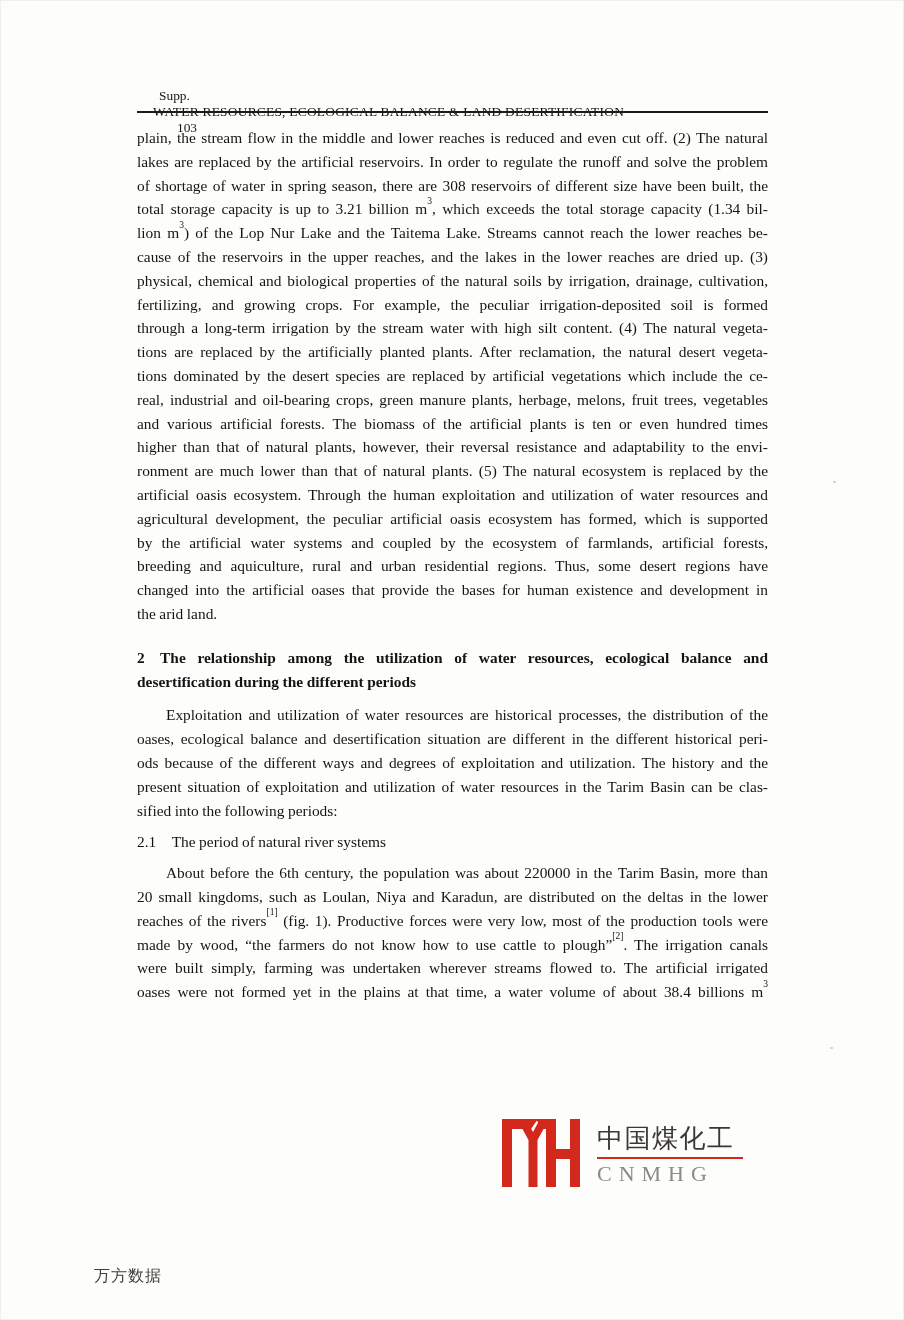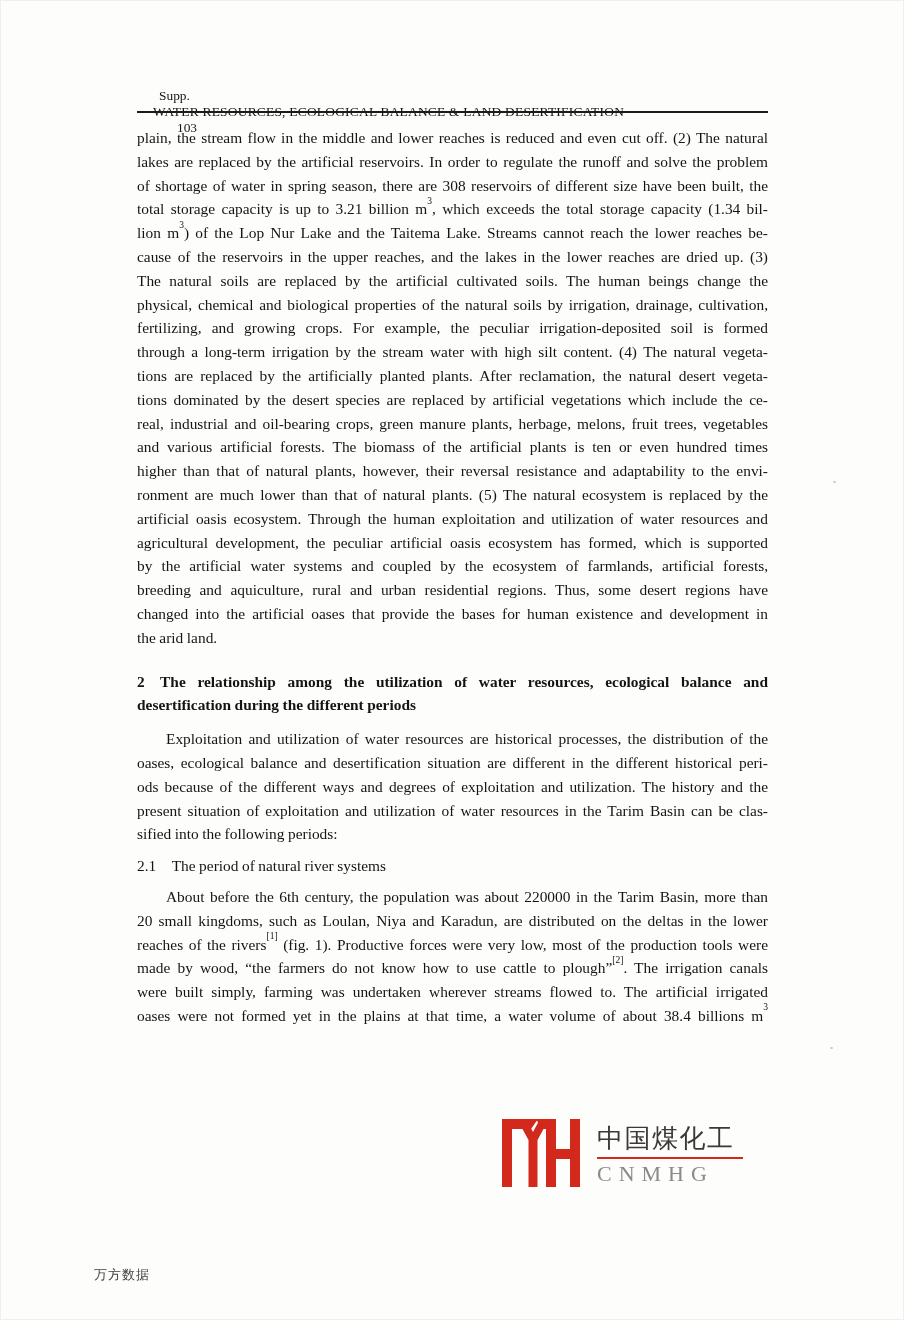--- a/index.html
+++ b/index.html
@@ -44,21 +44,21 @@
     letter-spacing:1.5px; color:var(--cn-color,#3c3836); line-height:1.25;
   }
   .logo-line { width:146px; height:0; border-top:2.5px solid var(--logo-red,#d3291d); margin:2px 0 3px 0; }
   .logo-en {
     font-family:Liberation Serif, serif; font-size:22px; letter-spacing:7px;
     color:var(--logo-gray,#8a8a8a); line-height:1.1;
   }
   
   .watermark {
     position:absolute; left:94px; top:1266px;
-    font-family:"Liberation Sans", sans-serif; font-size:13px; font-weight:500;
+    font-family:"Liberation Sans", sans-serif; font-size:16px; font-weight:500;
     letter-spacing:1px; color:var(--wm-color,#3f3f3f);
   }
   
   .speck { position:absolute; width:3px; height:2px; background:#c9c9c9; border-radius:50%; }
   .speck1 { left:833px; top:481px; }
   .speck2 { left:830px; top:1047px; }
 </style>
 </head>
 <body>
 
@@ -72,21 +72,20 @@
   <div class="rule"></div>
 
   <div id="article">
     <div class="para">
         <div class="line">plain, the stream flow in the middle and lower reaches is reduced and even cut off. (2) The natural</div>
         <div class="line">lakes are replaced by the artificial reservoirs. In order to regulate the runoff and solve the problem</div>
         <div class="line">of shortage of water in spring season, there are 308 reservoirs of different size have been built, the</div>
         <div class="line">total storage capacity is up to 3.21 billion m<sup>3</sup>, which exceeds the total storage capacity (1.34 bil-</div>
         <div class="line">lion m<sup>3</sup>) of the Lop Nur Lake and the Taitema Lake. Streams cannot reach the lower reaches be-</div>
         <div class="line">cause of the reservoirs in the upper reaches, and the lakes in the lower reaches are dried up. (3)</div>
-        <div class="line">The natural soils are replaced by the artificial cultivated soils. The human beings change the</div>
         <div class="line">physical, chemical and biological properties of the natural soils by irrigation, drainage, cultivation,</div>
         <div class="line">fertilizing, and growing crops. For example, the peculiar irrigation-deposited soil is formed</div>
         <div class="line">through a long-term irrigation by the stream water with high silt content. (4) The natural vegeta-</div>
         <div class="line">tions are replaced by the artificially planted plants. After reclamation, the natural desert vegeta-</div>
         <div class="line">tions dominated by the desert species are replaced by artificial vegetations which include the ce-</div>
         <div class="line">real, industrial and oil-bearing crops, green manure plants, herbage, melons, fruit trees, vegetables</div>
         <div class="line">and various artificial forests. The biomass of the artificial plants is ten or even hundred times</div>
         <div class="line">higher than that of natural plants, however, their reversal resistance and adaptability to the envi-</div>
         <div class="line">ronment are much lower than that of natural plants. (5) The natural ecosystem is replaced by the</div>
         <div class="line">artificial oasis ecosystem. Through the human exploitation and utilization of water resources and</div>

